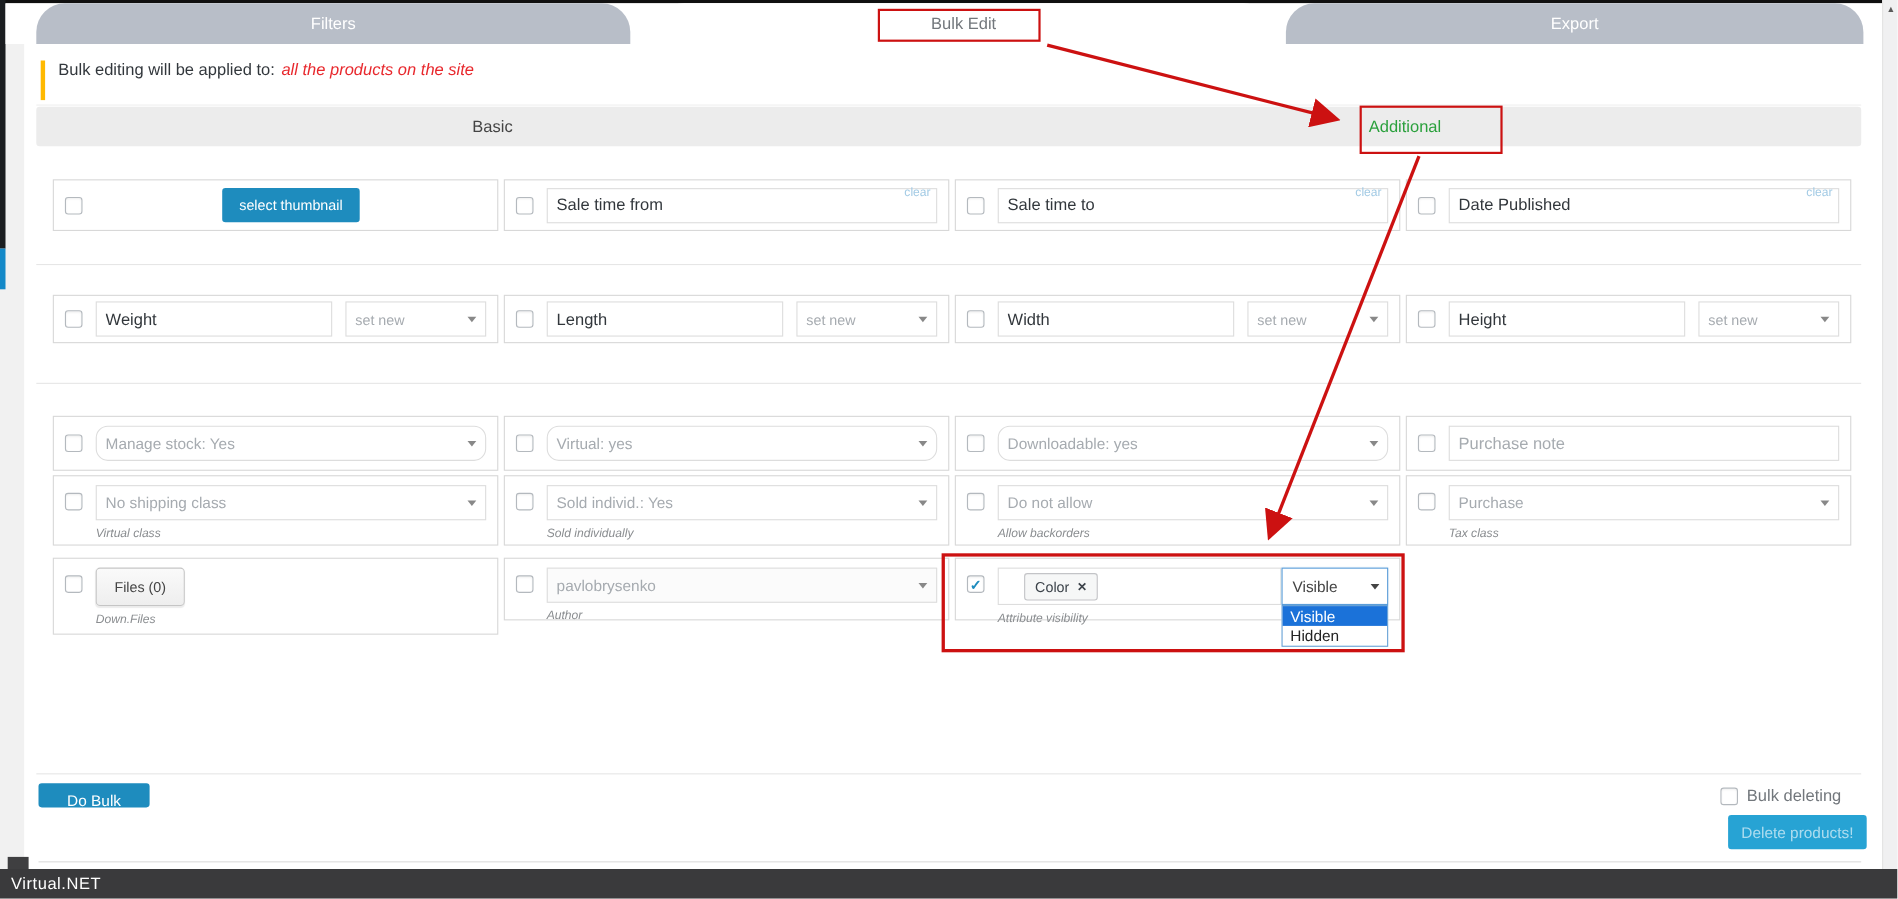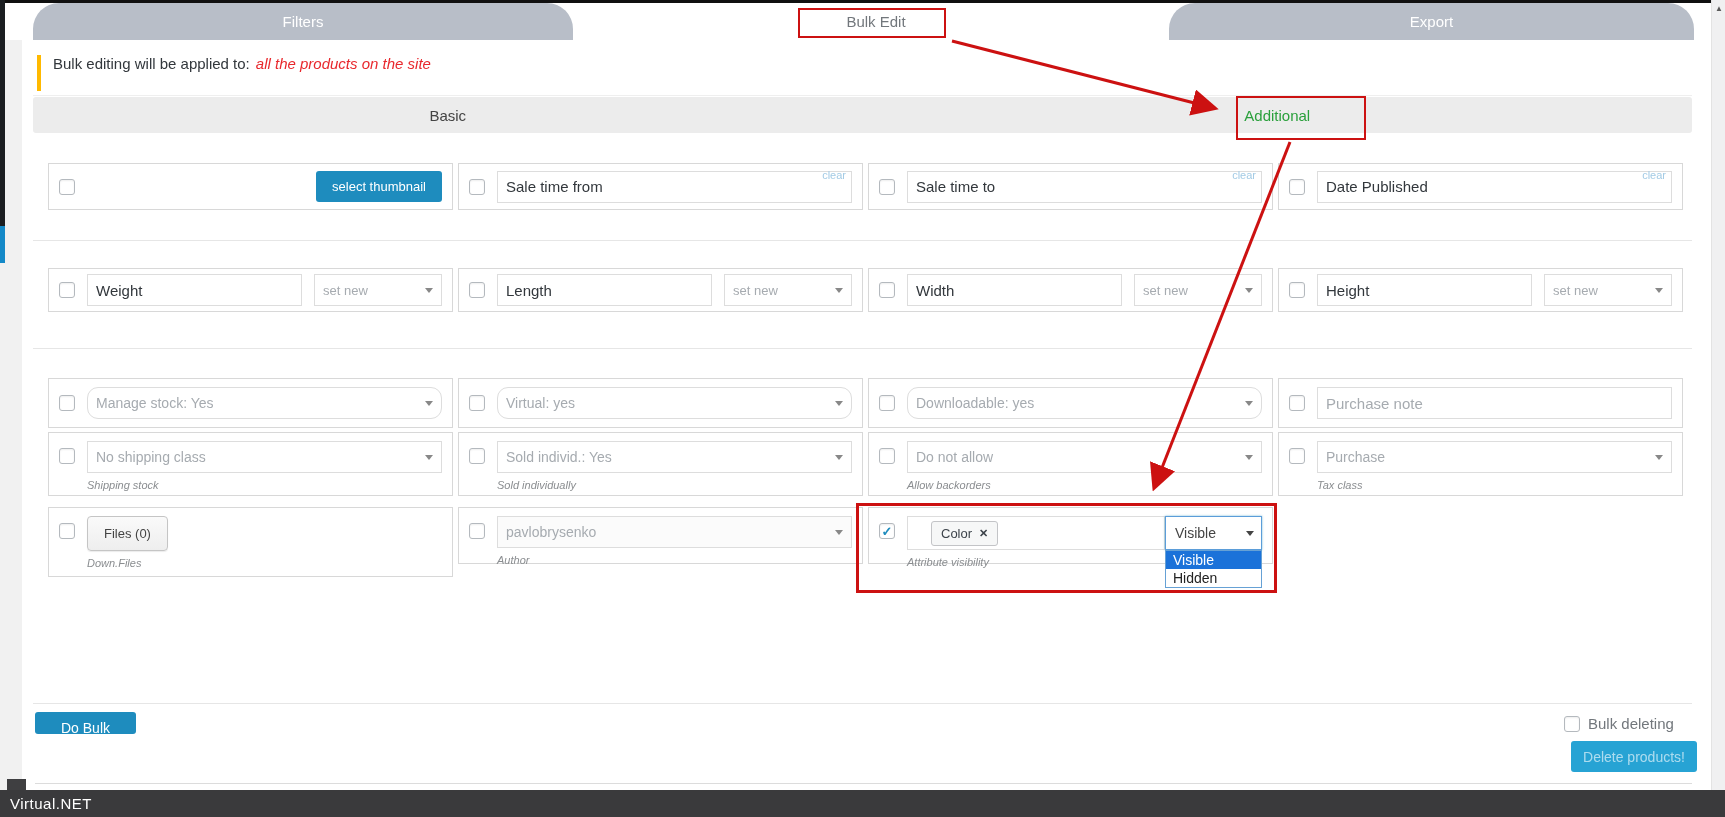--- a/index.html
+++ b/index.html
@@ -119,21 +119,21 @@
   </div>
   <div class="section-tab additional">
     <span>Additional</span>
   </div>
 </div>
 <div class="redbox" style="left:1236px; top:96px; width:130px; height:44px;"></div>
 
 <div class="grid-row" style="top:163px; height:47px;">
   <div class="cell">
     <span class="cb"></span>
-    <div style="flex:1; display:flex; justify-content:flex-end;">
+    <div style="flex:1; display:flex; justify-content:center;">
       <button class="btn-blue">select thumbnail</button>
     </div>
   </div>
   <div class="cell">
     <span class="cb"></span>
     <input class="txt-input" value="Sale time from" style="">
     <span class="clear-link">clear</span>
   </div>
   <div class="cell">
     <span class="cb"></span>
@@ -191,21 +191,21 @@
     <span class="cb"></span>
     <input class="txt-input" placeholder="Purchase note" style="">
   </div>
 </div>
 
 <div class="grid-row" style="top:432px; height:64px;">
   <div class="cell col-top">
     <span class="cb mt"></span>
     <div class="field-col">
       <div class="sel">No shipping class</div>
-      <span class="sub-label">Shipping stock</span>
+      <span class="sub-label">Virtual class</span>
     </div>
   </div>
   <div class="cell col-top">
     <span class="cb mt"></span>
     <div class="field-col">
       <div class="sel">Sold individ.: Yes</div>
       <span class="sub-label">Sold individually</span>
     </div>
   </div>
   <div class="cell col-top">

